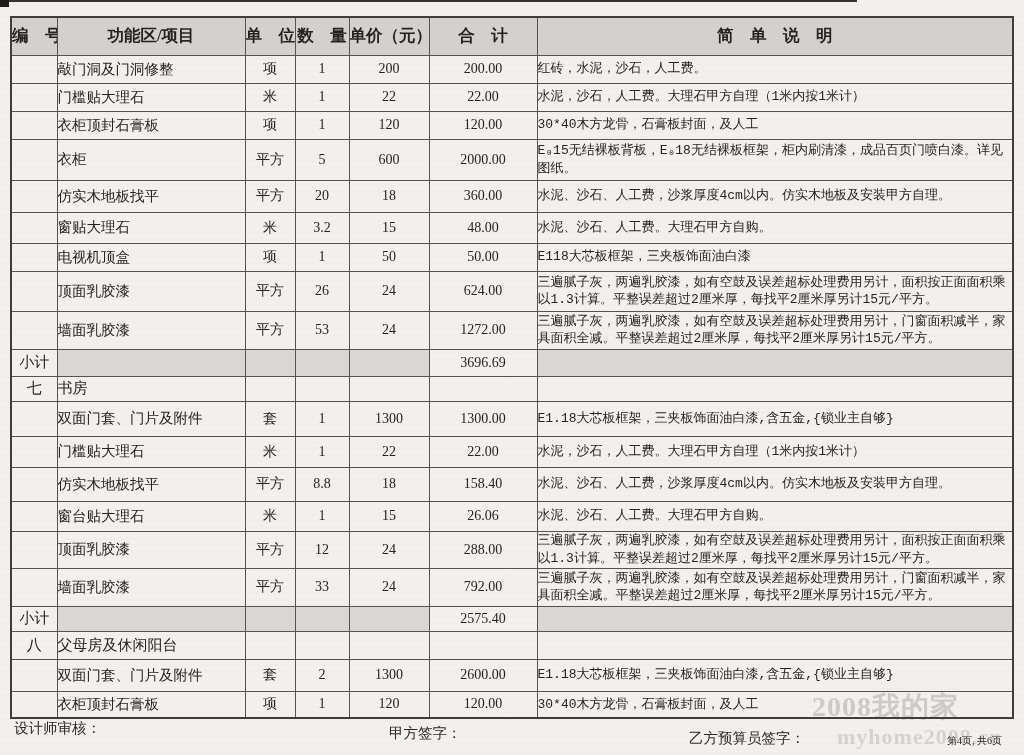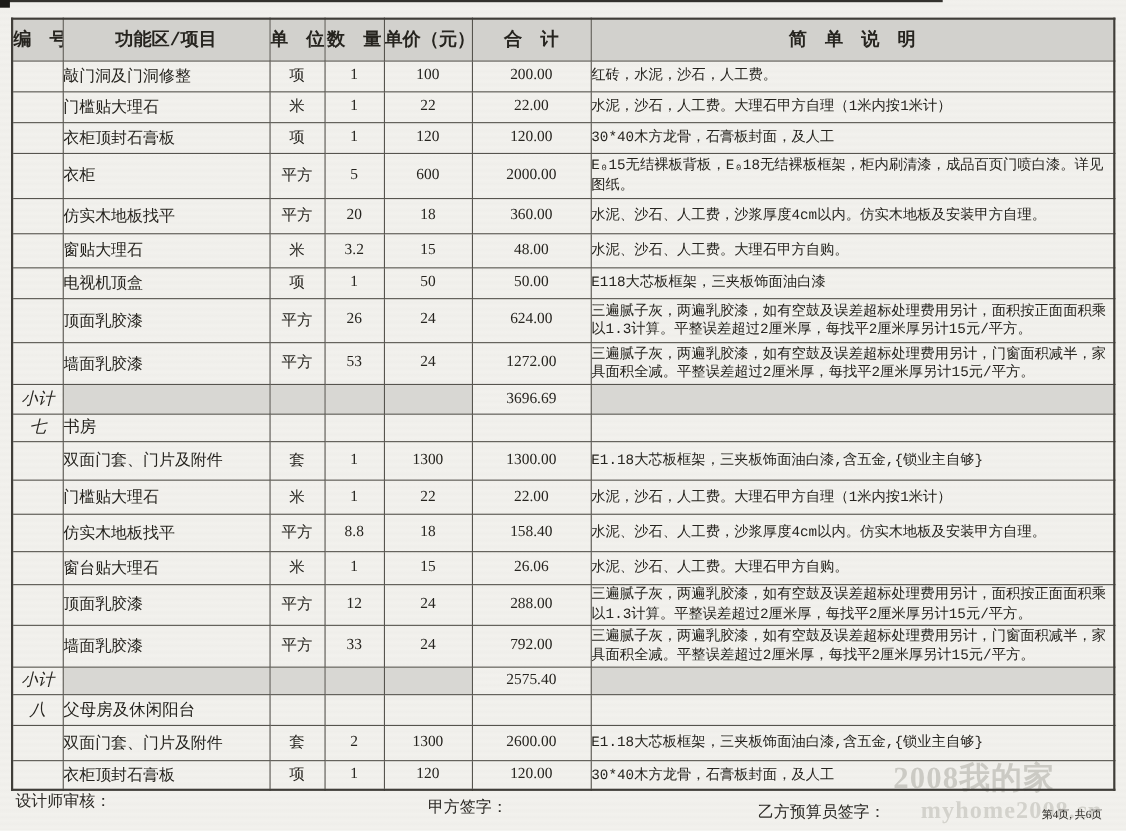--- a/index.html
+++ b/index.html
@@ -18,27 +18,27 @@
     position:absolute;left:10px;top:16px;width:1002px;
     border-collapse:collapse;table-layout:fixed;
     border:2px solid #403e39;
   }
   table.budget th,table.budget td{
     border:1px solid #56544e;
     padding:0;
     overflow:hidden;
     vertical-align:middle;
   }
-  table.budget thead tr{height:38px;font-family:Liberation Mono, monospace;}
+  table.budget thead tr{height:38px;}
   table.budget th{
     background:#d2d1cd;
     font-size:16.5px;font-weight:bold;
     text-align:center;white-space:nowrap;
   }
-  td.no{text-align:center;font-size:15px;font-style:italic;}
+  td.no{text-align:center;font-size:15px;}
   td.item{text-align:left;padding-left:7px;font-size:14.5px;white-space:nowrap;}
   td.unit,td.qty,td.price,td.total{text-align:center;font-size:14px;}
   td.desc{text-align:left;padding:1px 5px 1px 5px;font-size:13px;line-height:1.33;font-family:Liberation Mono, monospace;}
   tr.subtotal td{background:#d8d7d3;}
   tr.subtotal td.no,tr.subtotal td.total{background:transparent;}
   tr.section td.item{font-size:15px;}
   .footer-label{position:absolute;font-size:14.5px;white-space:nowrap;color:#2b2925;}
   .lbl-designer{left:14px;top:719px;}
   .lbl-party-a{left:389px;top:724px;}
   .lbl-party-b{left:689px;top:729px;}
@@ -78,21 +78,21 @@
         <th>合　计</th>
         <th>简　单　说　明</th>
       </tr>
     </thead>
     <tbody>
         <tr class="item" style="height: 28px; padding-left: 12px;">
           <td class="no"></td>
           <td class="item">敲门洞及门洞修整</td>
           <td class="unit">项</td>
           <td class="qty">1</td>
-          <td class="price">100</td>
+          <td class="price">200</td>
           <td class="total">200.00</td>
           <td class="desc">红砖，水泥，沙石，人工费。</td>
         </tr>
         <tr class="item" style="height: 28px;">
           <td class="no"></td>
           <td class="item">门槛贴大理石</td>
           <td class="unit">米</td>
           <td class="qty">1</td>
           <td class="price">22</td>
           <td class="total">22.00</td>

